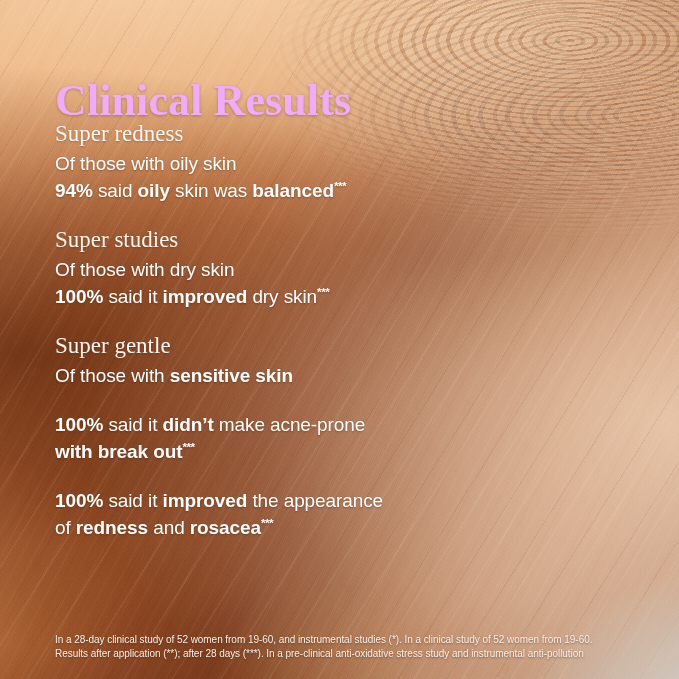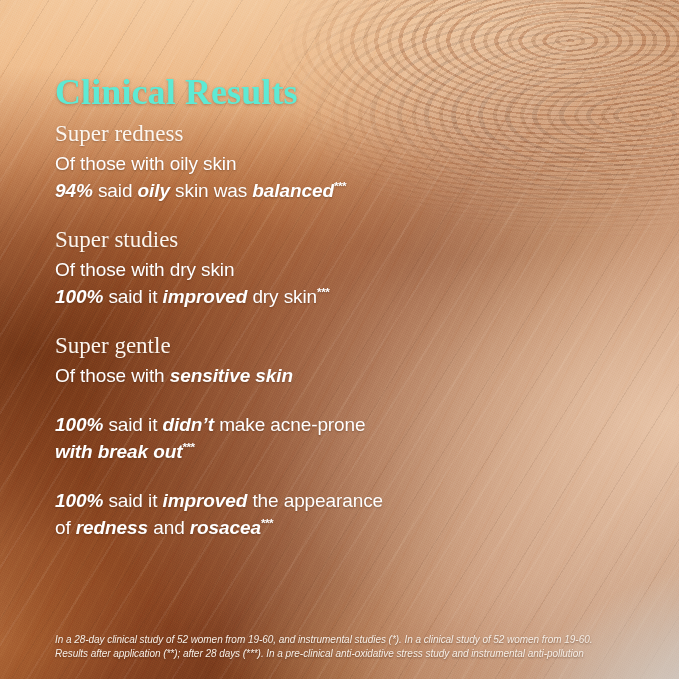--- a/index.html
+++ b/index.html
@@ -108,22 +108,22 @@
   .bg-vig{
     background:radial-gradient(125% 110% at 46% 40%, rgba(0,0,0,0) 48%, rgba(60,26,10,.22) 100%);
   }
 
   
   .content{position:absolute;inset:0;}
 
   .title{
     position:absolute;left:55px;top:50px;
     font-family:"Liberation Serif", "DejaVu Serif", serif;
-    font-size:36px;line-height:1;
-    color:#5eead4;
+    font-size:44px;line-height:1;
+    color:#f0abfc;
     letter-spacing:.1px;
     text-shadow:0 1px 3px rgba(70,34,14,.32);
     white-space:nowrap;
   }
 
   .blocks{position:absolute;left:55px;top:120px;right:20px;}
   .block{margin-bottom:22px;}
   .block:last-child{margin-bottom:0;}
 
   .block-head{
@@ -135,37 +135,36 @@
     white-space:nowrap;
   }
   .line{
     font-family:"Liberation Sans", sans-serif;
     font-size:19px;line-height:27px;
     color:#ffffff;
     letter-spacing:-.1px;
     text-shadow:0 1px 2px rgba(60,28,12,.34);
     white-space:nowrap;
   }
-  .line b{font-weight:700;font-style:italic;}
+  .line b{font-weight:700;}
   .line sup{
     font-size:.62em;
     font-weight:700;
     vertical-align:super;
     line-height:0;
     letter-spacing:-.5px;
   }
 
   .footnote{
     position:absolute;left:55px;right:22px;bottom:18px;
     font-family:"Liberation Sans", sans-serif;
     font-size:10px;line-height:14px;
     color:#f7efe7;
     letter-spacing:-.05px;
     text-shadow:0 1px 2px rgba(60,28,12,.45);
-    font-style:italic;
   }
   .footnote div{white-space:nowrap;}
 </style>
 </head>
 <body>
 
 <div id="canvas">
 
   <div class="bg bg-base"></div>
   <div class="bg bg-sweep-top"></div>

